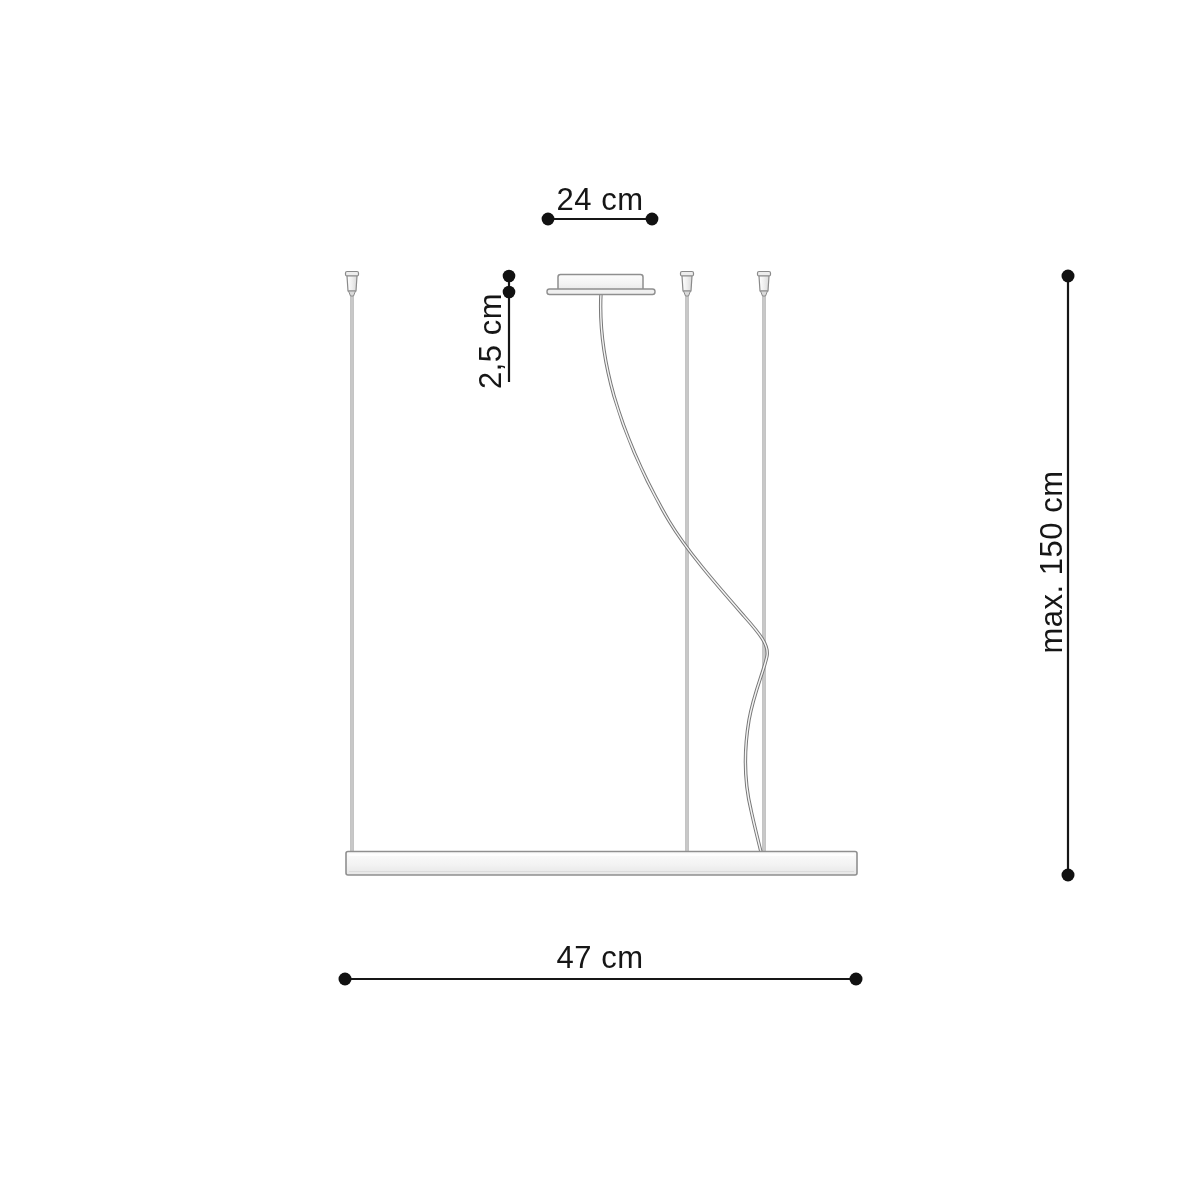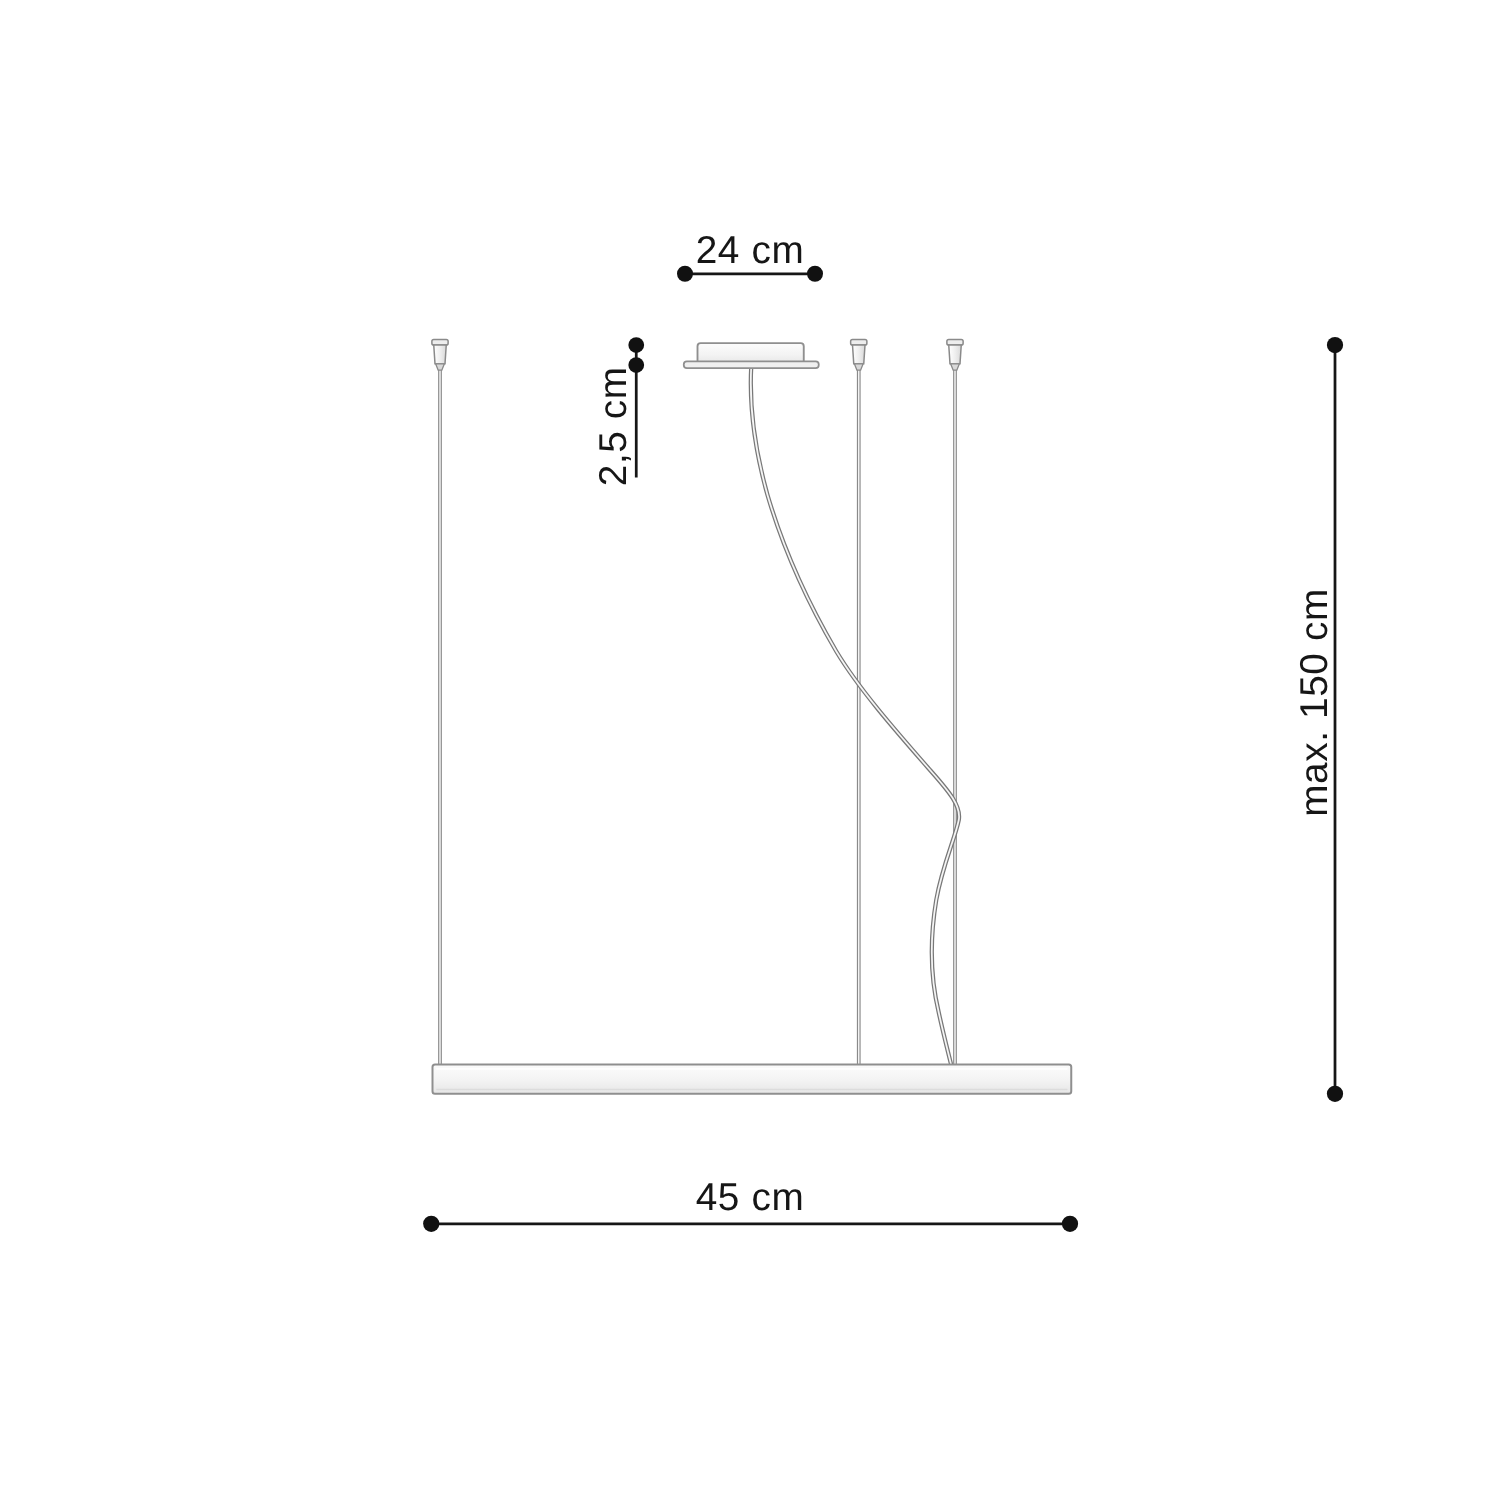--- a/index.html
+++ b/index.html
@@ -128,15 +128,15 @@
       <circle cx="856" cy="979" r="6.5" fill="#111111"></circle>
     </g>
   </svg>
 
   <div class="dim-label h" style="left:600px; top:183px;">24 cm</div>
 
   <div class="dim-label v" style="left:491px; top:341px;">2,5 cm</div>
 
   <div class="dim-label v" style="left:1052px; top:562px;">max. 150 cm</div>
 
-  <div class="dim-label h" style="left:600px; top:941px;">45 cm</div>
+  <div class="dim-label h" style="left:600px; top:941px;">47 cm</div>
 
 </div>
 
 </body></html>

